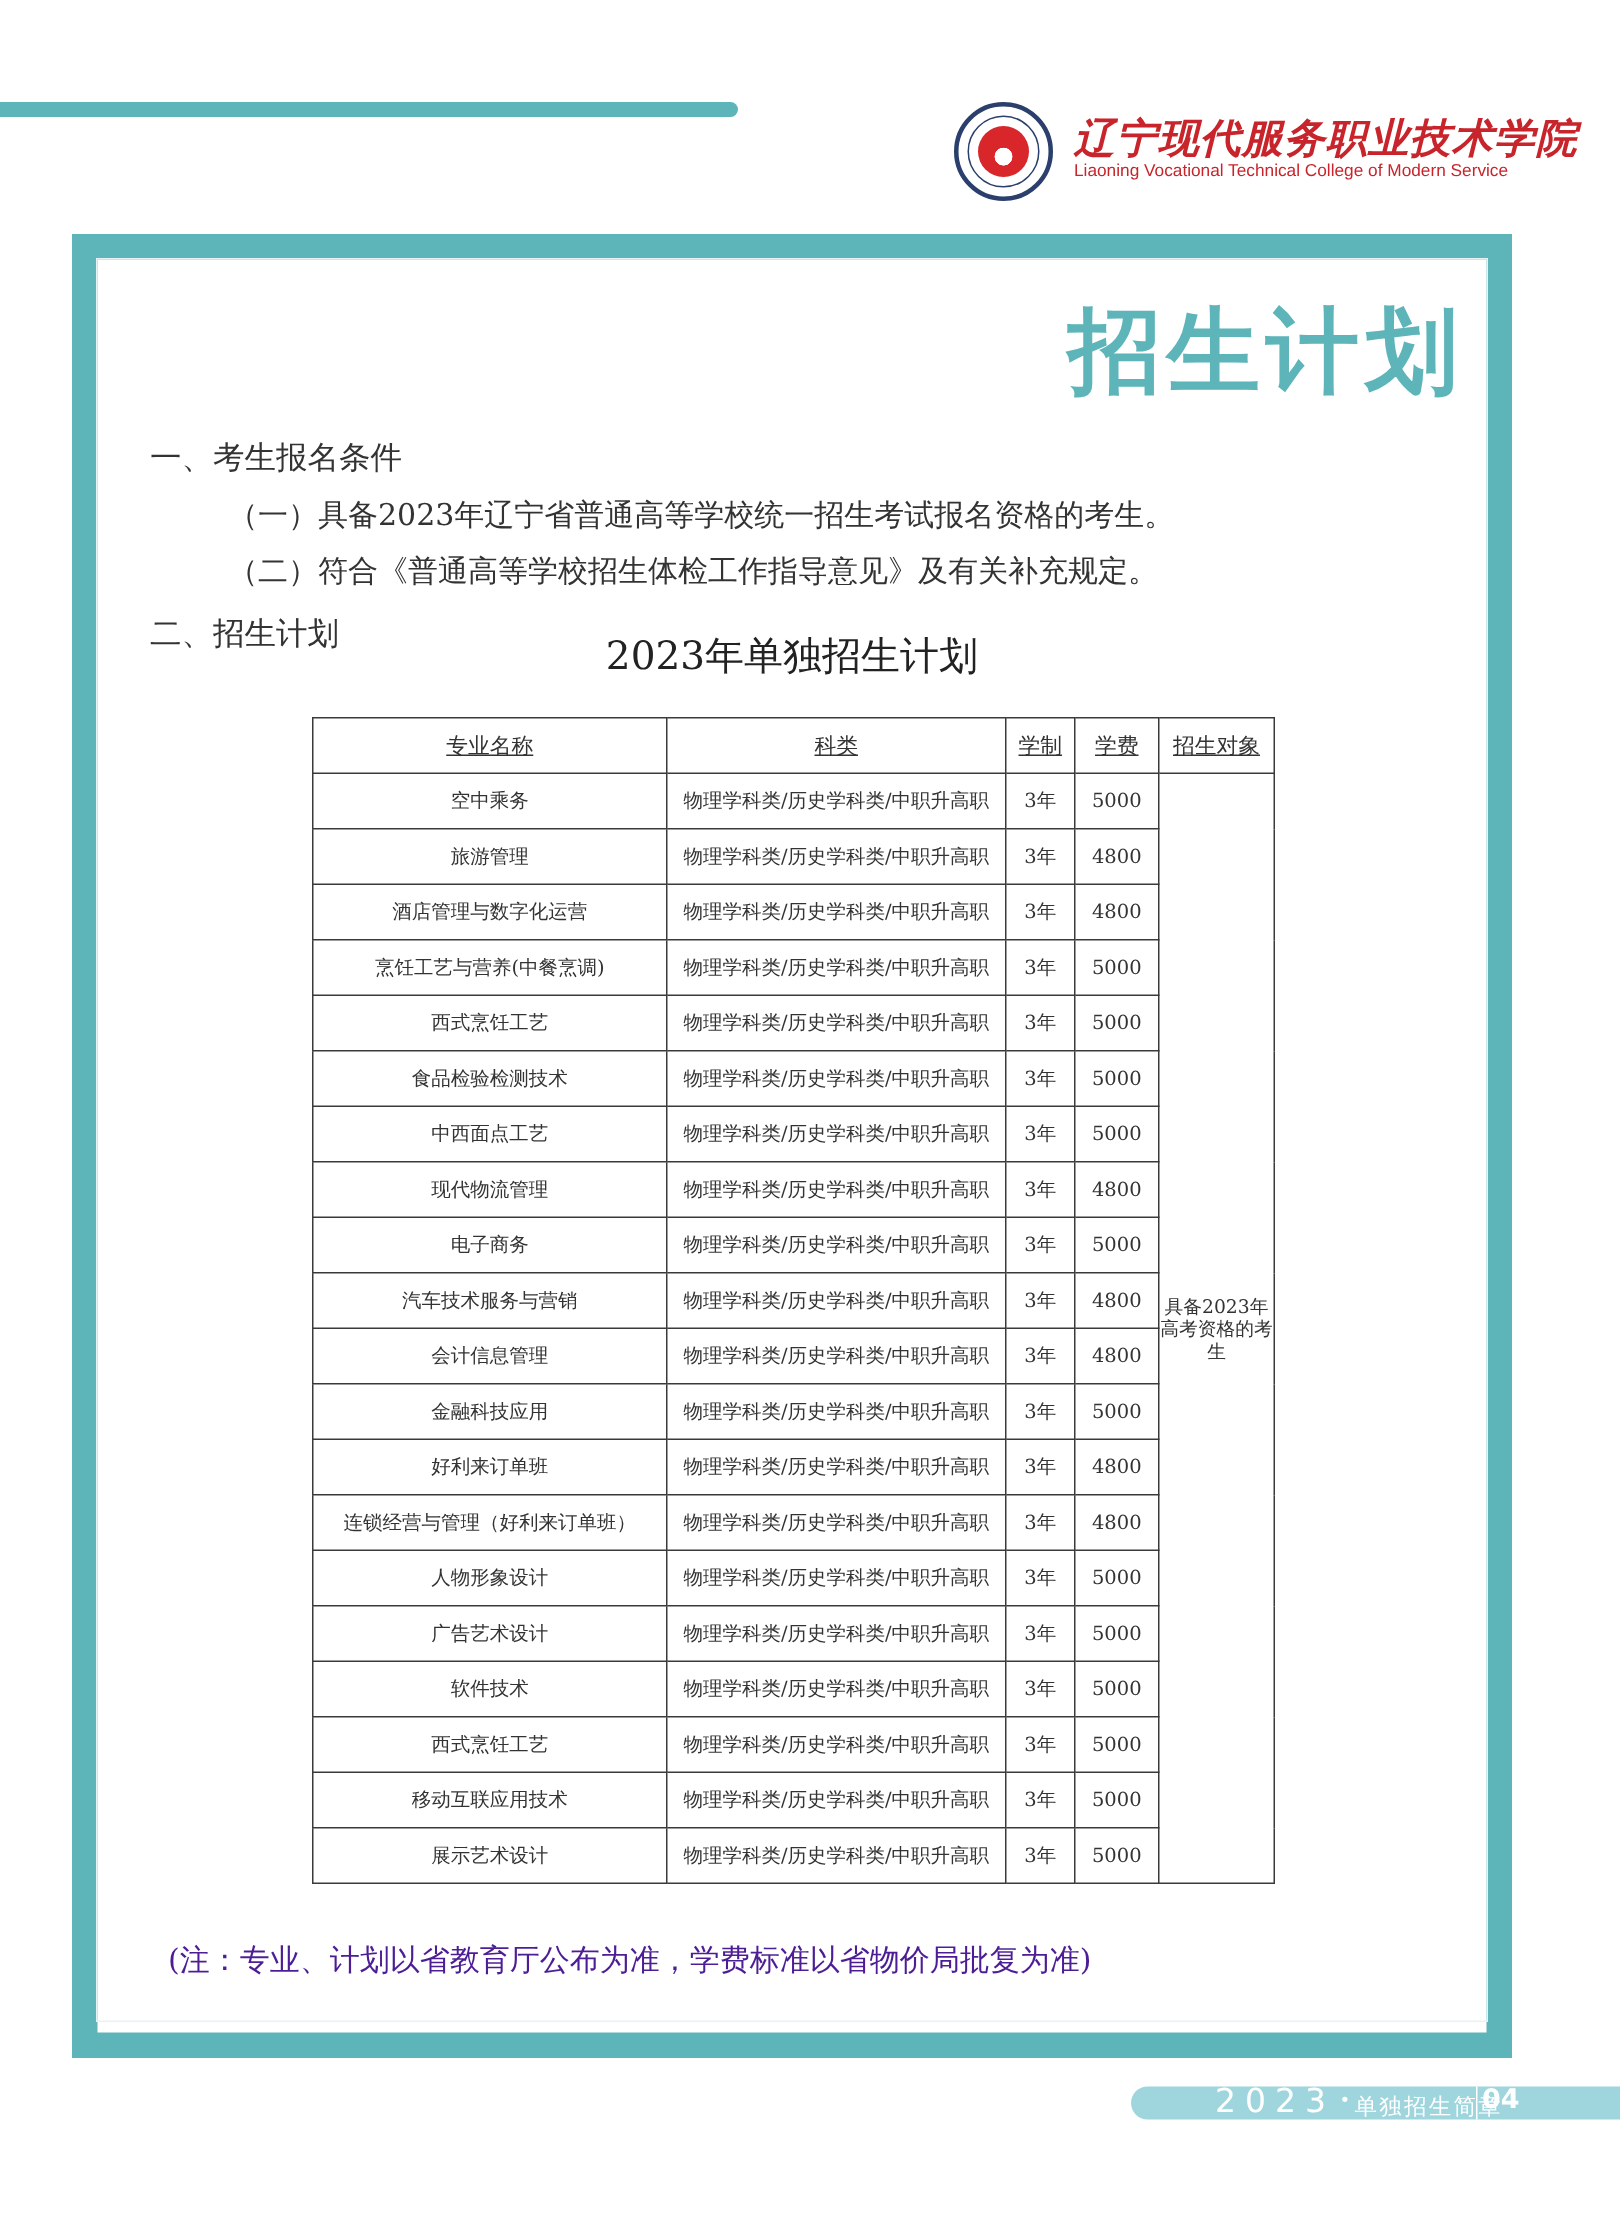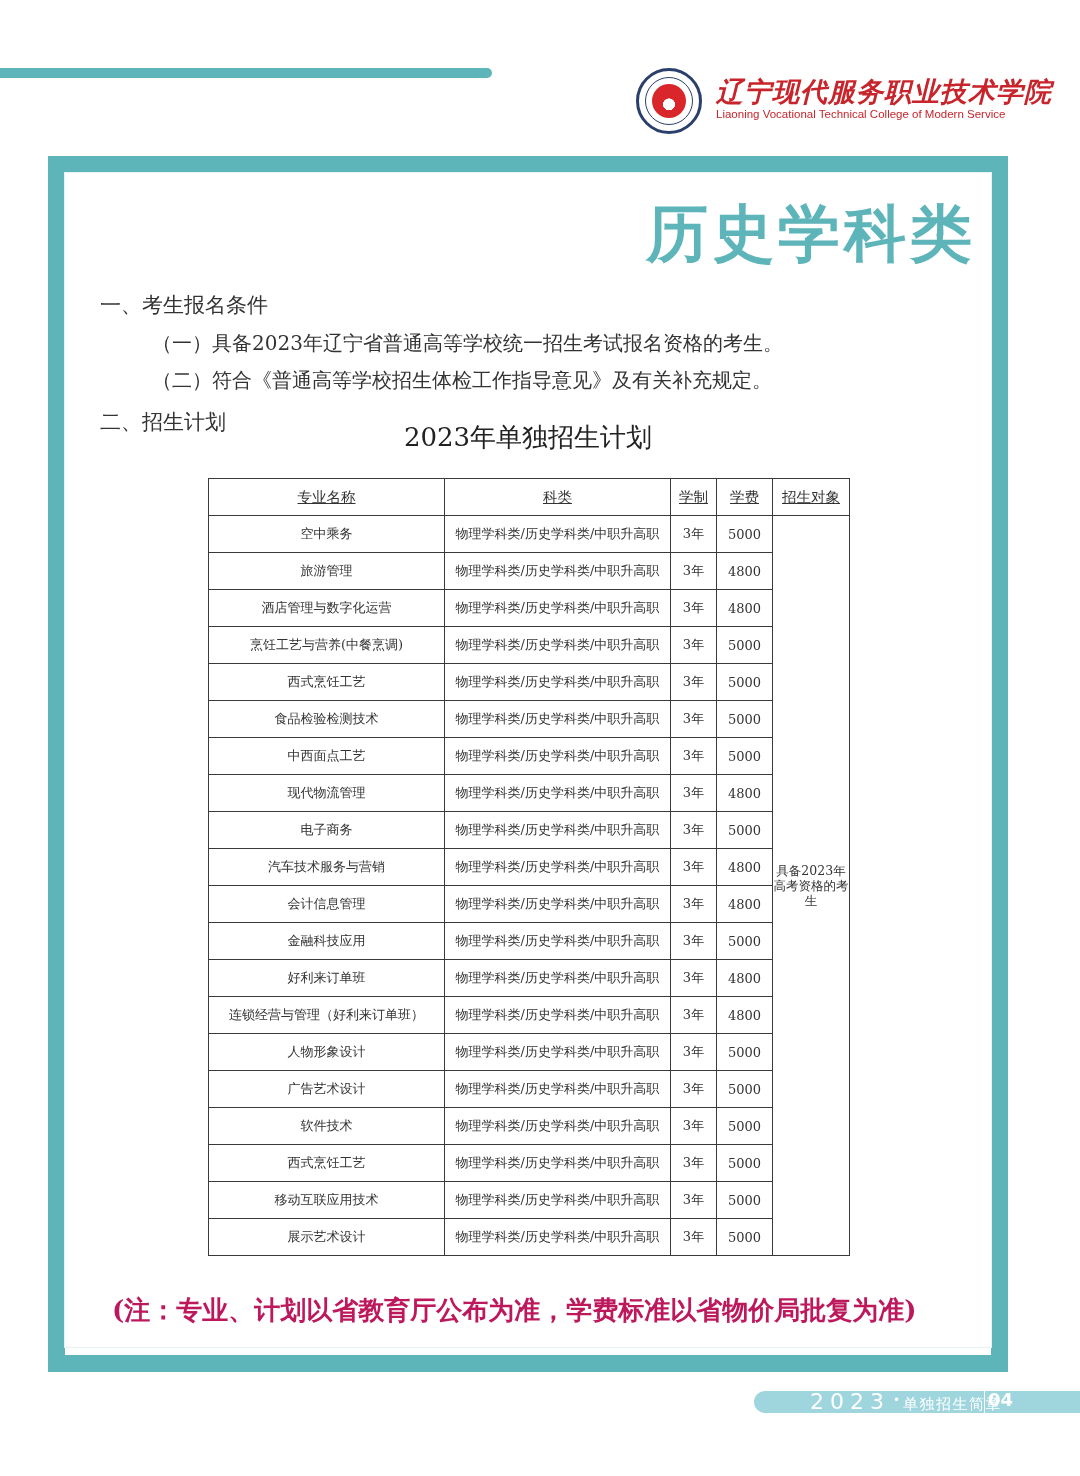--- a/index.html
+++ b/index.html
@@ -56,21 +56,21 @@
     position:absolute; left:208px; top:478px; border-collapse:collapse;
     font-size:13px; color:#333;
   }
   table.plan td, table.plan th {
     border:1.5px solid #3a3a3a; text-align:center; font-weight:normal; padding:0;
     height:36px;
   }
   table.plan th { font-size:14.5px; height:36px;text-decoration:underline; }
   .c1 { width:235px; } .c2 { width:225px; } .c3 { width:45px; } .c4 { width:55px; } .c5 { width:76px; }
   td.target { font-size:12.5px; line-height:15px; vertical-align:middle; padding:0 4px; }
-  .note { position:absolute; left:112px; top:1293px; font-size:26px; color:#be185d; white-space:nowrap;font-weight:bold; }
+  .note { position:absolute; left:112px; top:1293px; font-size:20px; color:#4c1d95; white-space:nowrap; }
   .footer-pill {
     position:absolute; left:754px; top:1391px; width:326px; height:22px;
     background:#9fd6de; border-radius:11px 0 0 11px;
   }
   .footer-year {
     position:absolute; left:810px; top:1389px; font-size:22px; color:#ffffff;
     letter-spacing:6px; font-family:"DejaVu Sans",sans-serif;
   }
   .footer-dot { position:absolute; left:893px; top:1393px; font-size:12px; color:#fff; font-family:"DejaVu Sans",sans-serif; }
   .footer-label { position:absolute; left:903px; top:1395px; font-size:15px; color:#fff; letter-spacing:1.5px; font-family:"DejaVu Sans",sans-serif; }
@@ -87,21 +87,21 @@
     <div class="ring"></div>
     <div class="flame"></div>
   </div>
   <div class="logo-cn">辽宁现代服务职业技术学院</div>
   <div class="logo-en">Liaoning Vocational Technical College of Modern Service</div>
 </div>
 
 <div class="frame"></div>
 <div class="frame-inner"></div>
 
-<div class="page-heading">历史学科类</div>
+<div class="page-heading">招生计划</div>
 
 <div class="section-title" style="top:291px;">一、考生报名条件</div>
 <div class="para" style="top:330px;">（一）具备2023年辽宁省普通高等学校统一招生考试报名资格的考生。</div>
 <div class="para" style="top:367px;">（二）符合《普通高等学校招生体检工作指导意见》及有关补充规定。</div>
 <div class="section-title" style="top:408px;">二、招生计划</div>
 
 <div class="table-title">2023年单独招生计划</div>
 
 <table class="plan" id="plan-table">
   <thead>

